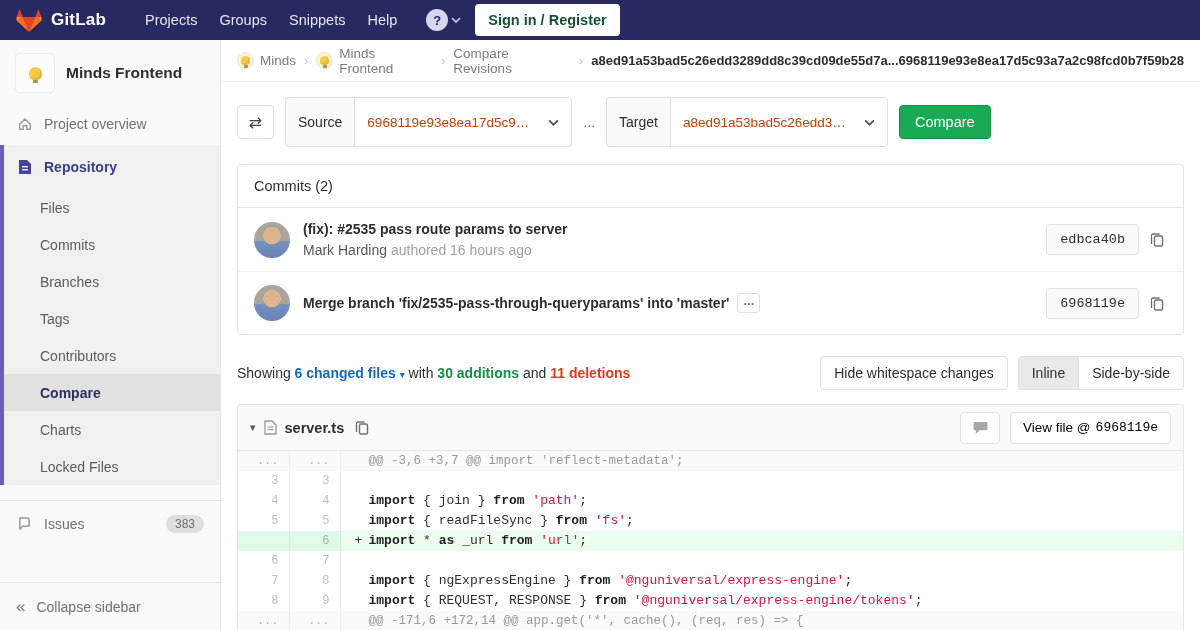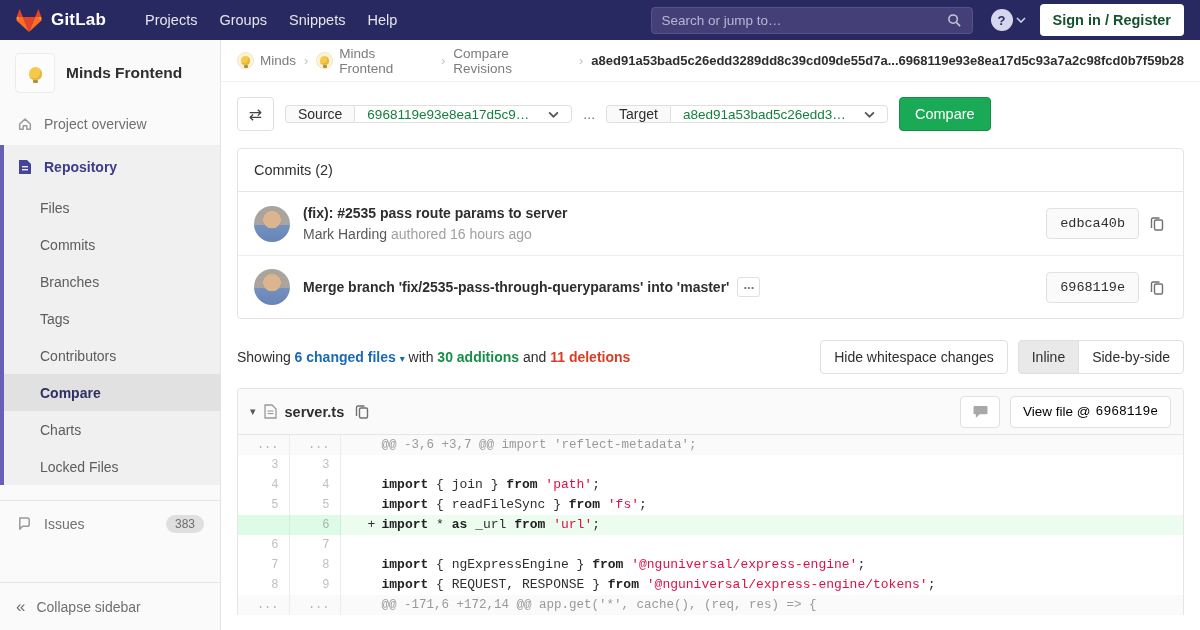--- a/index.html
+++ b/index.html
@@ -63,27 +63,27 @@
     padding:0 16px; font-size:13.5px; color:#7c7c7c; border-bottom:1px solid #f2f2f2; }
   .crumb { display:flex; align-items:center; gap:6px; cursor:pointer; }
   .crumb-avatar { width:17px; height:17px; border-radius:50%; background:#fdf4d7;
     border:1px solid #efe7c8; display:flex; align-items:center; justify-content:center; }
   .crumb-sep { color:#c2c2c2; font-size:13px; }
   .crumb-current { color:#2e2e2e; font-weight:bold; font-size:13px; }
 
   .compare-form { display:flex; align-items:center; gap:11px; padding:15px 16px 17px; }
   .swap-btn { width:37px; height:34px; border:1px solid #dfdfdf; background:#fff;
     border-radius:4px; font-size:16px; color:#444; cursor:pointer; }
-  .input-group { display:flex; height:18px; }
+  .input-group { display:flex; height:50px; }
   .ig-label { background:#fafafa; border:1px solid #dfdfdf; border-right:none;
     border-radius:4px 0 0 4px; padding:0 12px; display:flex; align-items:center;
     font-size:14px; color:#2e2e2e; }
   .ig-value { border:1px solid #dfdfdf; border-radius:0 4px 4px 0; background:#fff;
     display:flex; align-items:center; justify-content:space-between; padding:0 12px;
-    font-size:13.5px; width:218px; cursor:pointer; color:#15803d; }
+    font-size:13.5px; width:218px; cursor:pointer; color:#c2410c; }
   .dots-sep { color:#707070; font-size:14px; }
   .btn-green { background:#1aaa55; border:1px solid #168f48; color:#fff;
     border-radius:4px; padding:0 15px; height:34px; font-size:14.5px; cursor:pointer; }
 
   .card { margin:0 16px; border:1px solid #e5e5e5; border-radius:4px; background:#fff; }
   .card-header { padding:13px 16px; font-size:14.5px; border-bottom:1px solid #e5e5e5; }
   .commit-row { display:flex; align-items:center; padding:13px 16px; }
   .commit-row + .commit-row { border-top:1px solid #eee; }
   .commit-avatar { width:36px; height:36px; min-width:36px; border-radius:50%;
     margin-right:13px;
@@ -131,21 +131,21 @@
     border-radius:4px; cursor:pointer; display:flex; align-items:center; justify-content:center; }
   .view-file-btn { height:32px; border:1px solid #dfdfdf; background:#fff; border-radius:4px;
     padding:0 12px; font-size:13.5px; cursor:pointer; display:flex; align-items:center; gap:5px; }
   .view-file-btn .mono { font-family:"Liberation Mono",monospace; font-size:13px; }
 
   .diff-table { width:100%; border-collapse:collapse;
     font-family:"Liberation Mono",monospace; font-size:13px; }
   .diff-table td { height:20px; line-height:20px; padding:0; }
   td.num { width:51px; min-width:51px; text-align:right; padding-right:10px;
     color:#c0c0c0; border-right:1px solid #ececec; font-size:12px; cursor:pointer; }
-  td.code { padding-left:27px; white-space:pre; }
+  td.code { padding-left:14px; white-space:pre; }
   .prefix { display:inline-block; width:14px; }
   tr.match td { background:#fafafa; }
   tr.match td.code { color:#999; font-size:12.5px; }
   tr.match td.num { color:#b5b5b5; }
   tr.added td.num { background:#ddfbe6; border-right-color:#cdeeD8; color:#9cb9a4; }
   tr.added td.code { background:#ecfdf0; }
   .seg-kw { font-weight:bold; color:#222; }
   .seg-str { color:#d14;margin-top:36px; }
 
   svg.sic { display:block; }
@@ -167,29 +167,20 @@
       </svg>
     </span>
     <span class="brand-text">GitLab</span>
   </div>
   <nav class="nav-links">
     <span class="nav-link">Projects</span>
     <span class="nav-link">Groups</span>
     <span class="nav-link">Snippets</span>
     <span class="nav-link">Help</span>
   </nav>
-  <div class="search-box">
-    <input type="text" placeholder="Search or jump to…" style="">
-    <span>
-      <svg class="sic" width="15" height="15" viewBox="0 0 16 16">
-        <circle cx="6.5" cy="6.5" r="4.5" fill="none" stroke="#c9c7dd" stroke-width="1.6"></circle>
-        <line x1="10" y1="10" x2="14" y2="14" stroke="#c9c7dd" stroke-width="1.6"></line>
-      </svg>
-    </span>
-  </div>
   <div class="help-wrap">
     <span class="help-circle">?</span>
     <span>
       <svg class="sic" width="10" height="6" viewBox="0 0 10 6">
         <polyline points="1,1 5,5 9,1" fill="none" stroke="#cfcfe8" stroke-width="1.6"></polyline>
       </svg>
     </span>
   </div>
   <button class="signin-btn">Sign in / Register</button>
 </header>

